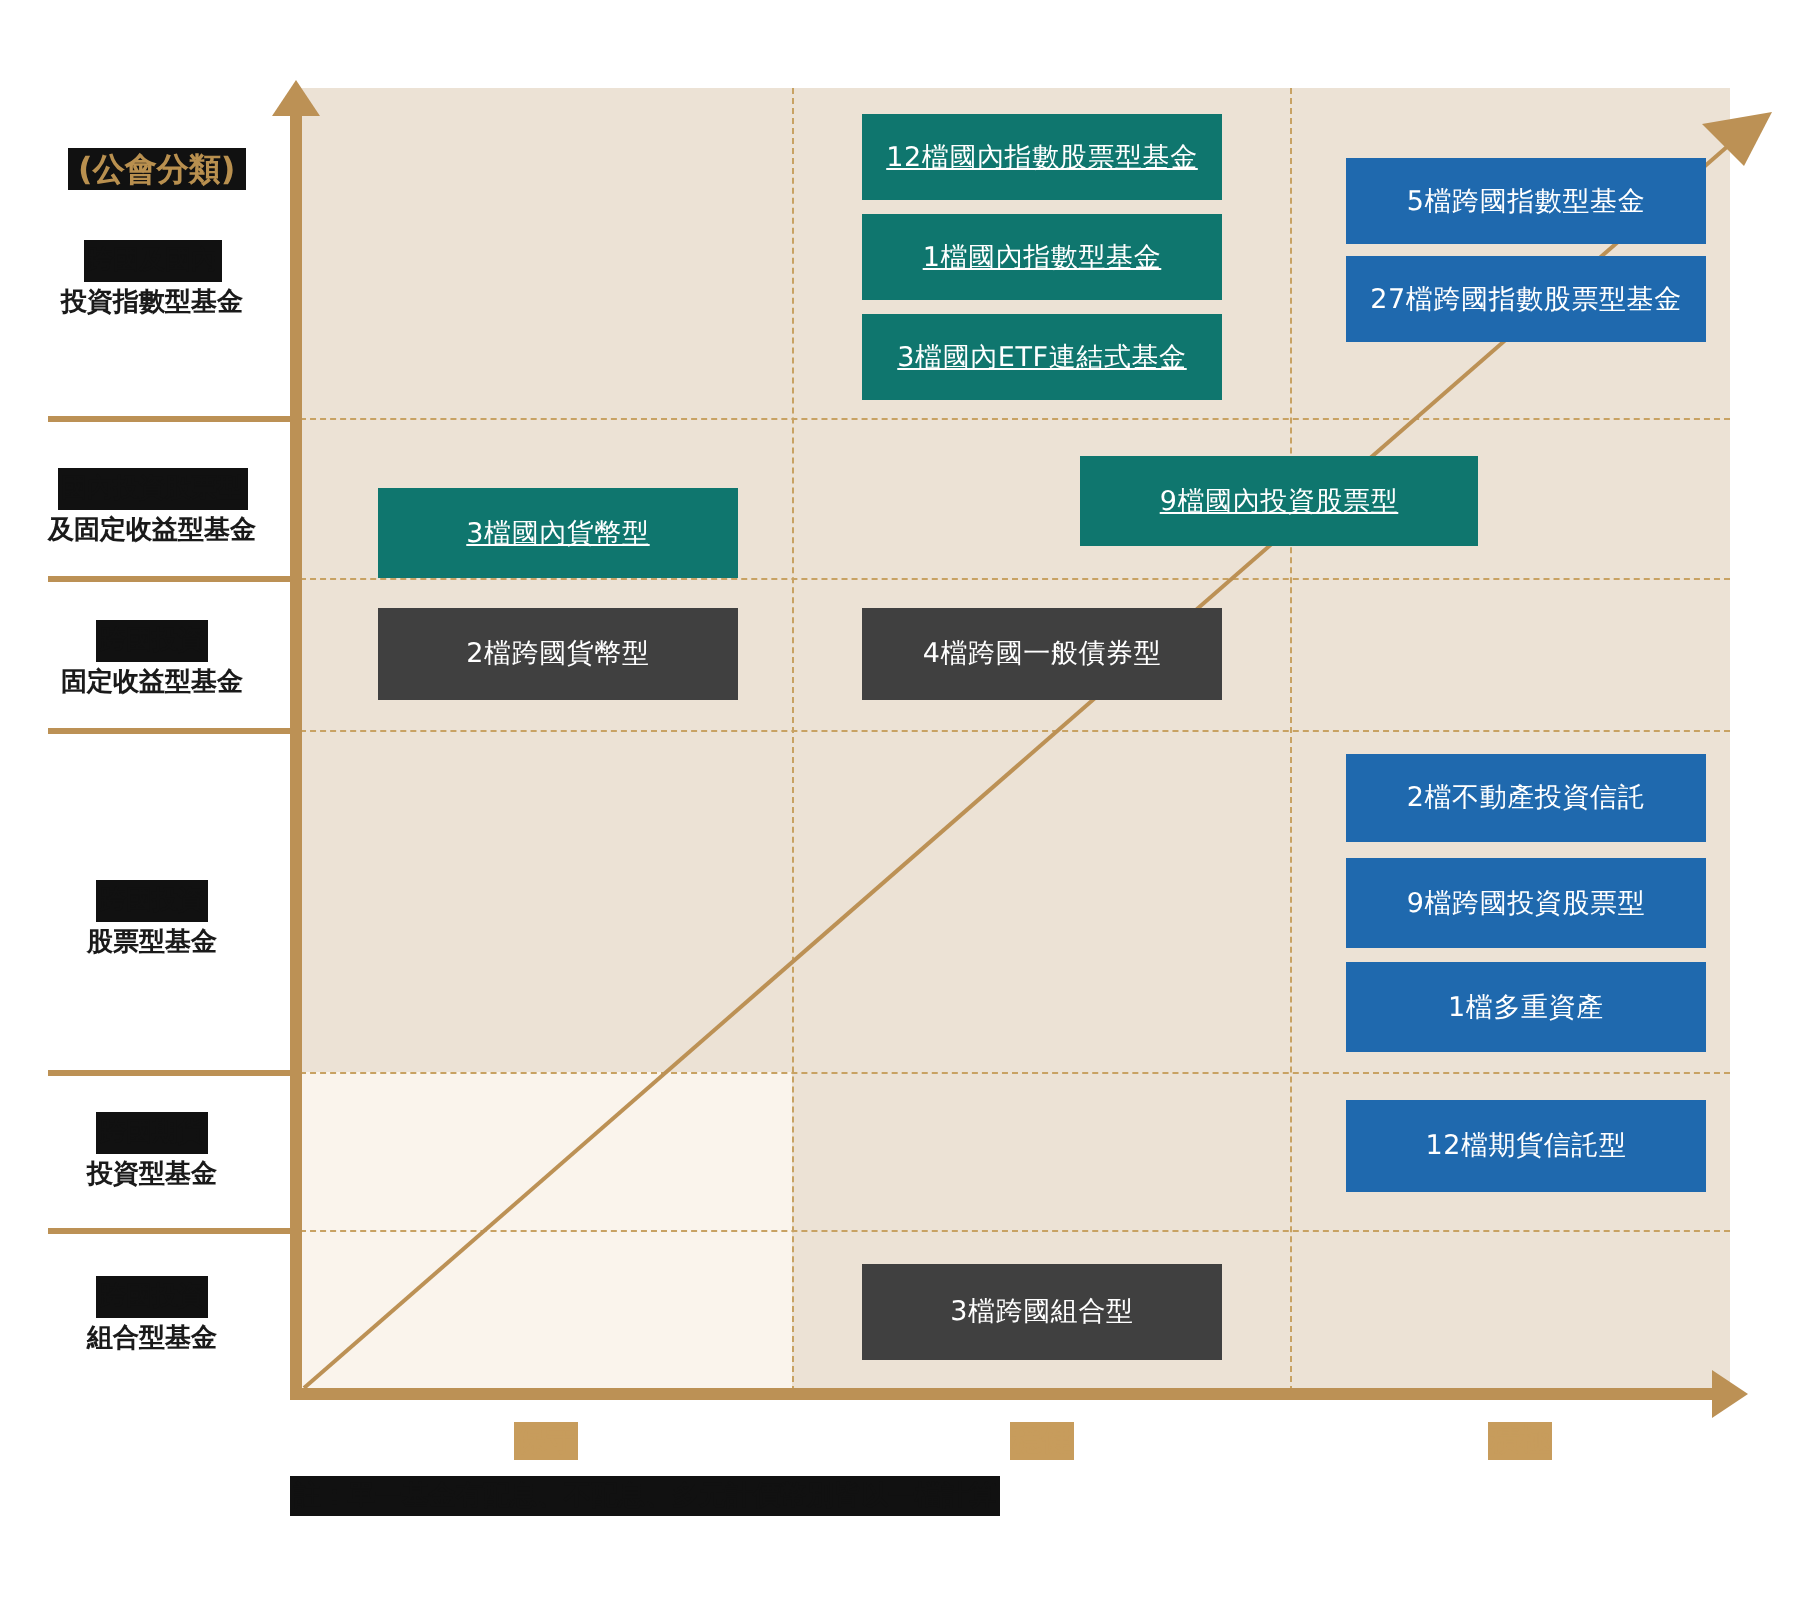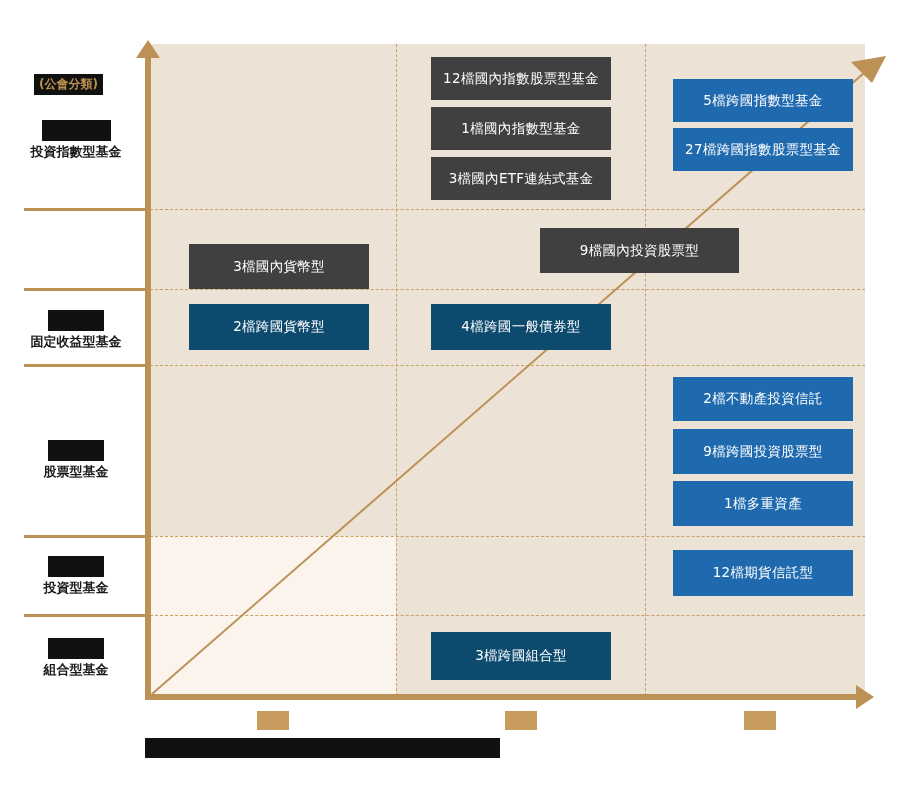--- a/index.html
+++ b/index.html
@@ -73,39 +73,39 @@
     font-size:13px;
     line-height:21px;
     font-weight:600;
   }
   .ylabel .ln1{display:inline-block;background:#111111;color:#111111;padding:0 2px;}
   .ylabel .ln2{display:block;}
 
   .legend-tag{
     position:absolute;left:34px;top:74px;
     background:#111111;color:#b9904f;
-    font-size:12px;font-weight:700;
+    font-size:16px;font-weight:700;
     padding:2px 5px;line-height:17px;
   }
 
   
   .box{
     position:absolute;
     display:flex;align-items:center;justify-content:center;
     color:#ffffff;
     font-size:13.5px;
     font-weight:500;
     letter-spacing:.3px;
     text-align:center;
     box-sizing:border-box;
     padding:0 6px;
     white-space:nowrap;
   }
-  .box.blue-mid{background:#404040;}
-  .box.blue-light{background:#0c4a6e;}
+  .box.blue-mid{background:#0f766e;text-decoration:underline;}
+  .box.blue-light{background:#404040;}
   .box.blue-dark{background:#1f69ae;}
 
   
   .xlabel{
     position:absolute;top:711px;
     width:120px;text-align:center;
     color:#bc9155;font-size:15px;font-weight:700;
   }
   .xlabel .redact{
     display:inline-block;background:#c79c5c;color:#c79c5c;
@@ -154,20 +154,24 @@
   <div class="axis-x"></div>
   <div class="axis-y-arrow"></div>
   <div class="axis-x-arrow"></div>
 
   <div class="legend-tag">(公會分類)</div>
 
   <div class="ylabel" style="top:120px">
     <span class="ln1">跨國及國內</span>
     <span class="ln2">投資指數型基金</span>
   </div>
+  <div class="ylabel" style="top:234px">
+    <span class="ln1">國內投資股票型</span>
+    <span class="ln2">及固定收益型基金</span>
+  </div>
   <div class="ylabel" style="top:310px">
     <span class="ln1">跨國投資</span>
     <span class="ln2">固定收益型基金</span>
   </div>
   <div class="ylabel" style="top:440px">
     <span class="ln1">跨國投資</span>
     <span class="ln2">股票型基金</span>
   </div>
   <div class="ylabel" style="top:556px">
     <span class="ln1">跨國期貨</span>

